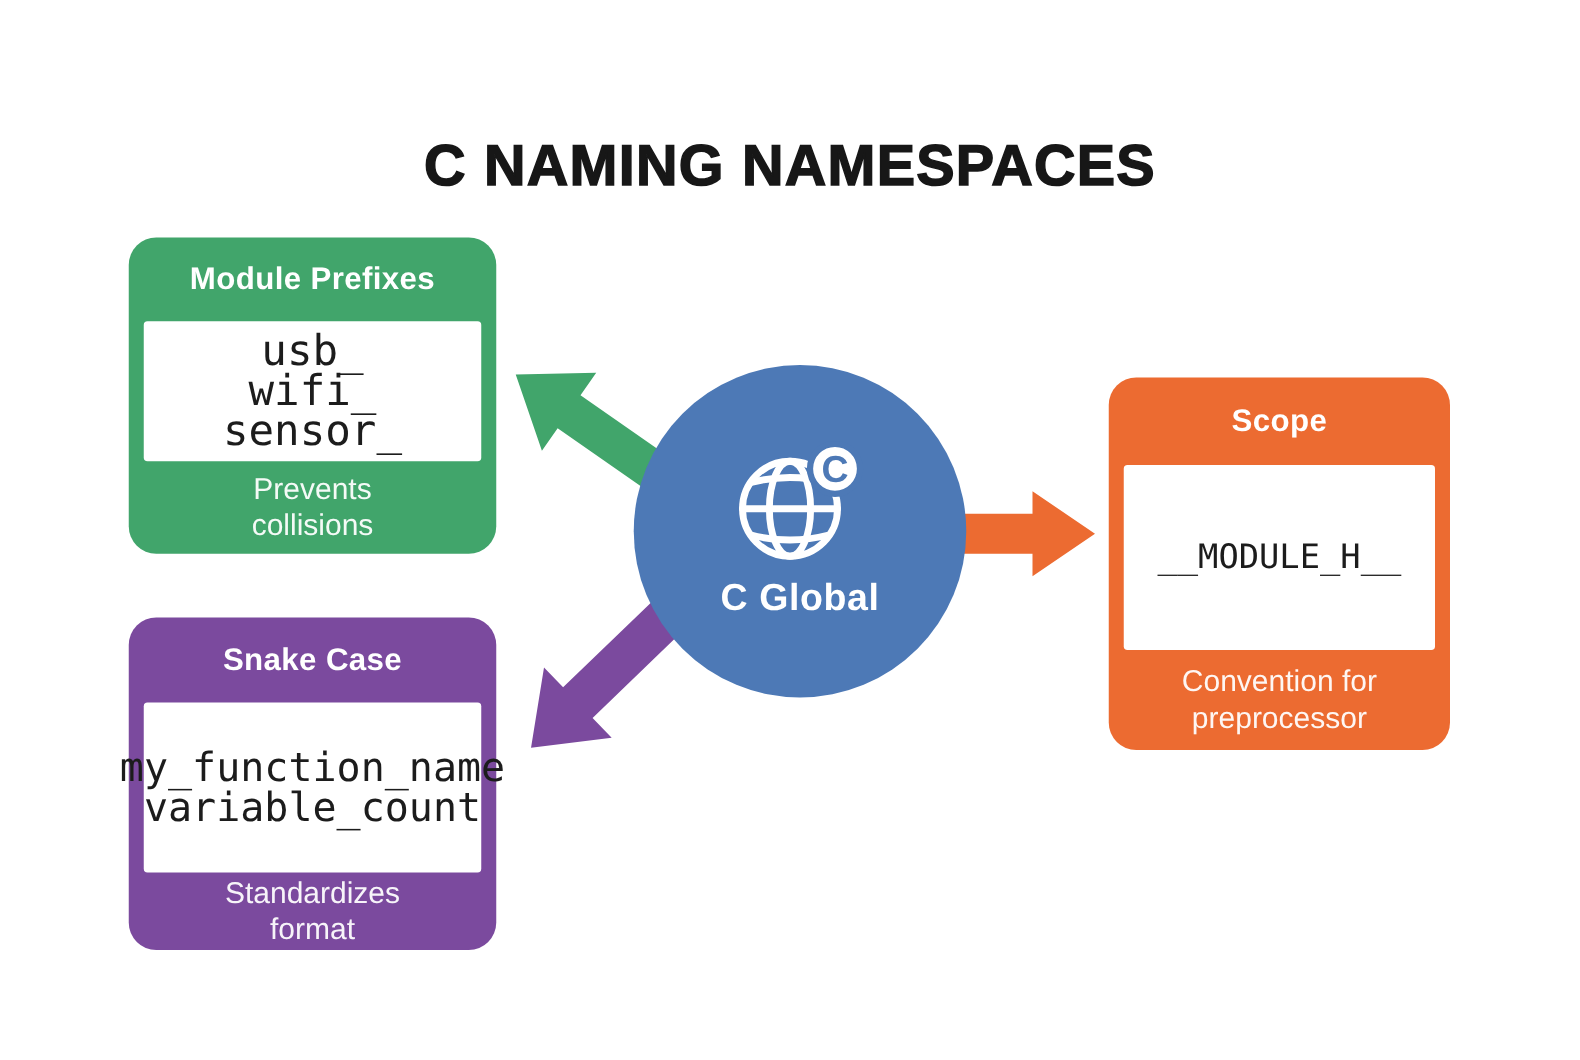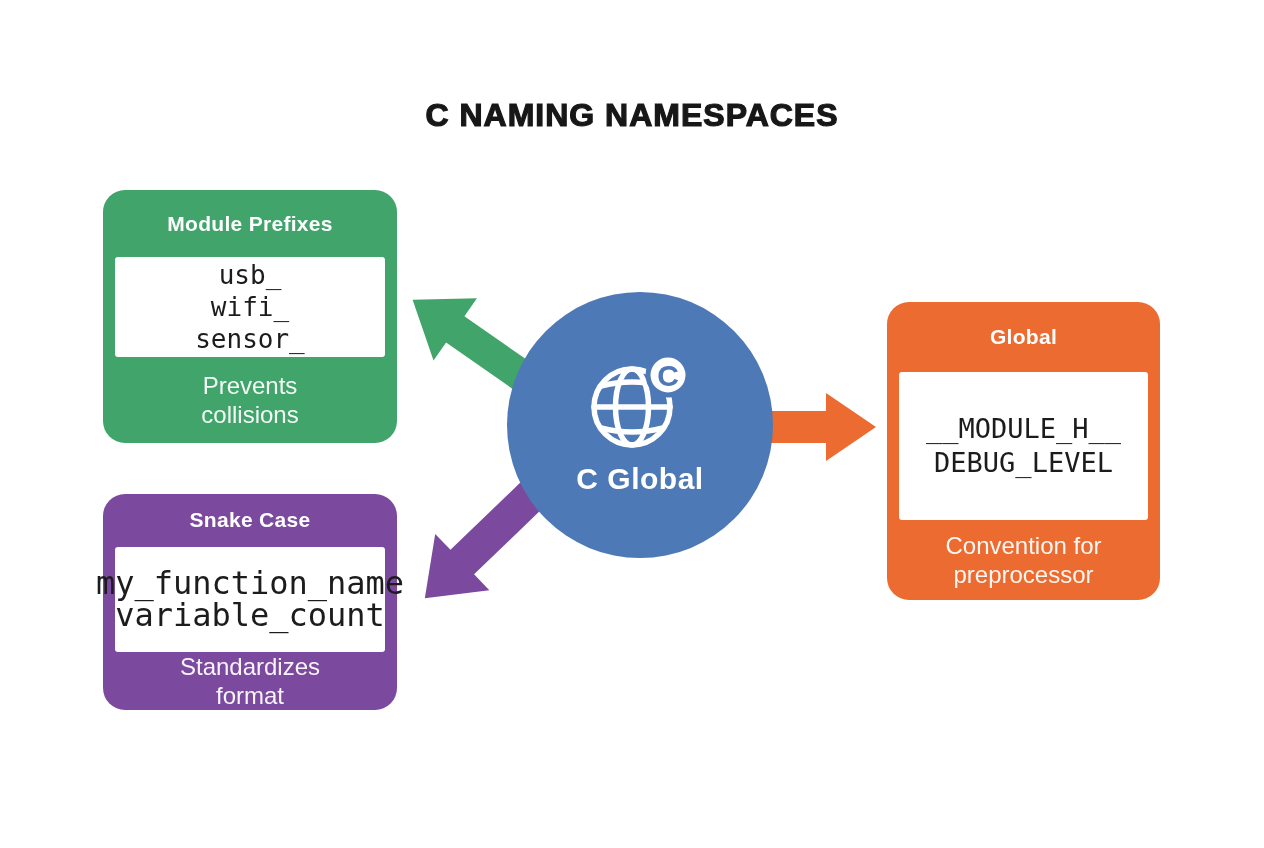--- a/index.html
+++ b/index.html
@@ -11,21 +11,21 @@
     overflow: hidden;
     font-family: "Liberation Sans", sans-serif;
   }
 
   .page-title {
     position: absolute;
     top: 78px;
     left: 0;
     right: 0;
     text-align: center;
-    font-size: 32px;
+    font-size: 46px;
     line-height: 1;
     font-weight: 800;
     letter-spacing: 1px;
     color: var(--ink, #171717);
     -webkit-text-stroke: 1.2px var(--ink, #171717);
   }
 
   .arrow-layer {
     position: absolute;
     left: 0; top: 0;
@@ -58,47 +58,47 @@
 
   .info-box {
     position: absolute;
     z-index: 2;
     border-radius: 22px;
     display: flex;
     flex-direction: column;
     color: #ffffff;
   }
   .box-green  { left: 103px; top: 190px; width: 294px; height: 253px; background: var(--green, #41a56b); }
-  .box-purple { left: 103px; top: 494px; width: 294px; height: 216px; background: var(--purple, #7b4a9e); }
+  .box-purple { left: 103px; top: 494px; width: 294px; height: 266px; background: var(--purple, #7b4a9e); }
   .box-orange { left: 887px; top: 302px; width: 273px; height: 298px; background: var(--orange, #ec6b31); }
 
   .box-header {
     display: flex;
     align-items: center;
     justify-content: center;
     font-weight: 800;
-    font-size: 21px;
+    font-size: 25px;
     letter-spacing: 0.3px;
   }
   .box-green  .box-header { height: 67px; }
   .box-purple .box-header { height: 68px; }
   .box-orange .box-header { height: 70px; }
 
   .box-code {
     background: #ffffff;
     margin: 0 12px;
     border-radius: 3px;
     display: flex;
     flex-direction: column;
     align-items: center;
     justify-content: center;
     font-family: "DejaVu Sans Mono", monospace;
     color: var(--code, #1c1c1c);
   }
-  .box-green  .box-code { height: 100px; font-size: 26px; line-height: 32px; }
+  .box-green  .box-code { height: 112px; font-size: 34px; line-height: 32px; }
   .box-purple .box-code { height: 136px; font-size: 32px; line-height: 32px; }
   .box-orange .box-code { height: 148px; font-size: 27px; line-height: 34px; }
 
   .box-caption {
     flex: 1;
     display: flex;
     align-items: center;
     justify-content: center;
     text-align: center;
     font-size: 24px;
@@ -152,21 +152,20 @@
   <div class="info-box box-purple">
     <div class="box-header">Snake Case</div>
     <div class="box-code">
       <div>my_function_name</div>
       <div>variable_count</div>
     </div>
     <div class="box-caption">Standardizes format</div>
   </div>
 
   <div class="info-box box-orange">
-    <div class="box-header">Global</div>
+    <div class="box-header">Scope</div>
     <div class="box-code">
       <div>__MODULE_H__</div>
-      <div>DEBUG_LEVEL</div>
     </div>
     <div class="box-caption">Convention for preprocessor</div>
   </div>
 
 </div>
 
 </body></html>

